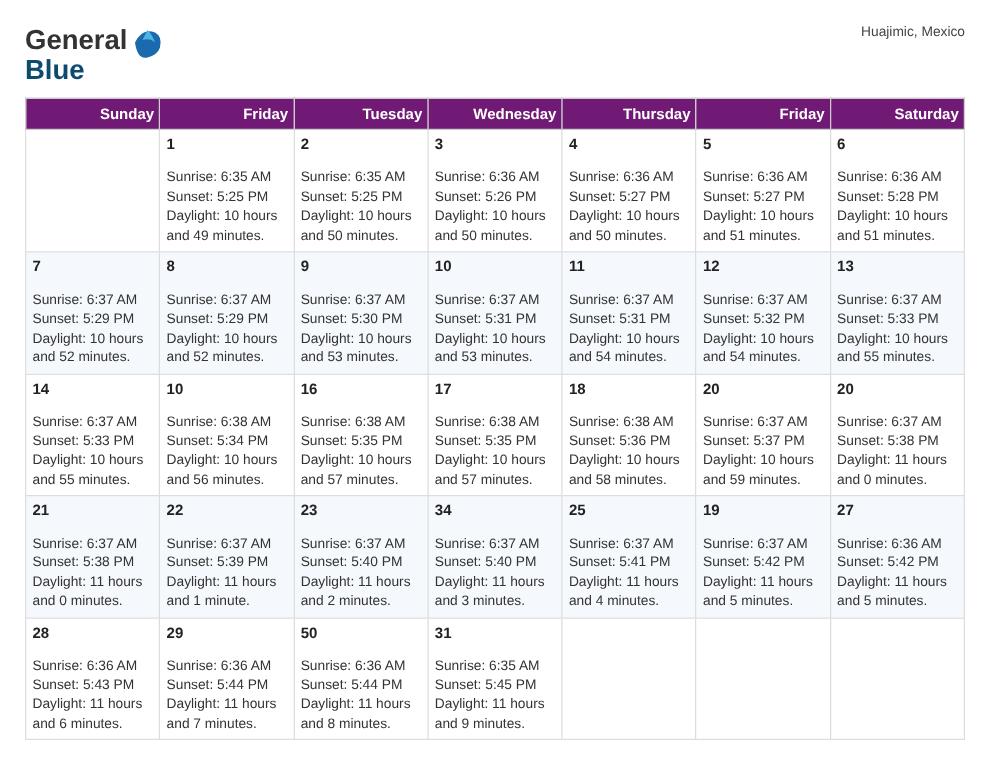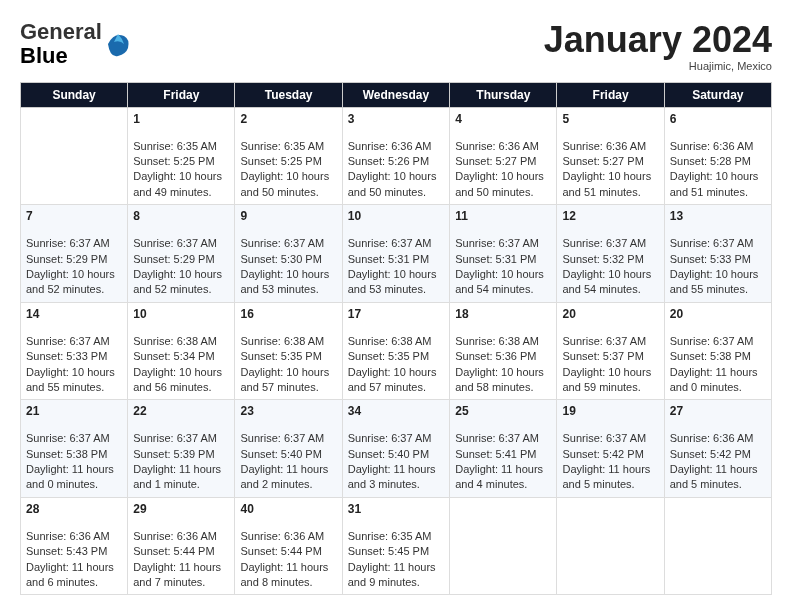--- a/index.html
+++ b/index.html
@@ -16,29 +16,29 @@
       padding: 20px 20px 10px 20px;
     }
     .header {
       display: flex;
       justify-content: space-between;
       align-items: flex-start;
       margin-bottom: 10px;
     }
     .logo {
       display: flex;
-      align-items: center;
+      align-items: flex-start;
     }
     .logo-text {
       font-size: 22px;
       font-weight: bold;
       line-height: 1.1;
     }
     .logo-general { color: #333; }
-    .logo-blue { color: #000000; }
+    .logo-blue { color: #0c4a6e; }
     .logo-icon {
       width: 28px;
       height: 28px;
       margin-left: 2px;
     }
     .title-block {
       text-align: right;
     }
     .month-title {
       font-size: 36px;
@@ -49,24 +49,24 @@
     .location {
       font-size: 11px;
       color: #444;
     }
     .calendar {
       width: 100%;
       border-collapse: collapse;
       font-size: 10.5px;
     }
     .calendar th {
-      background-color: #0f172a;
+      background-color: #701a75;
       color: #fff;
-      padding: 5px 20px;
-      text-align: center;
+      padding: 5px 4px;
+      text-align: right;
       font-size: 12px;
       font-weight: bold;
       border: 1px solid #ccc;
     }
     .calendar td {
       vertical-align: top;
       padding: 4px 5px;
       border: 1px solid #ddd;
       height: 80px;
       width: calc(100% / 7);
@@ -102,21 +102,20 @@
           <span class="logo-general">General</span><br>
           <span class="logo-blue">Blue</span>
         </div>
       </div>
       <svg class="logo-icon" viewBox="0 0 28 28" xmlns="http://www.w3.org/2000/svg">
         <path d="M4 14 Q10 2 20 6 Q26 9 24 18 Q22 24 14 26 Q6 28 4 14Z" fill="#1a6aad"></path>
         <path d="M14 4 Q18 8 20 14 Q16 10 10 12Z" fill="#4db3e6"></path>
       </svg>
     </div>
     <div class="title-block">
-      <div class="month-title">January 2024</div>
       <div class="location">Huajimic, Mexico</div>
     </div>
   </div>
 
   <table class="calendar">
     <thead>
       <tr>
       <th>Sunday</th>
           <th>Friday</th>
           <th>Tuesday</th>
@@ -247,21 +246,21 @@
         <tr>
           <td>
             <div class="day-num">28</div>
             <div class="day-info">Sunrise: 6:36 AM<br>Sunset: 5:43 PM<br>Daylight: 11 hours and 6 minutes.</div>
           </td>
           <td>
             <div class="day-num">29</div>
             <div class="day-info">Sunrise: 6:36 AM<br>Sunset: 5:44 PM<br>Daylight: 11 hours and 7 minutes.</div>
           </td>
           <td>
-            <div class="day-num">40</div>
+            <div class="day-num">50</div>
             <div class="day-info">Sunrise: 6:36 AM<br>Sunset: 5:44 PM<br>Daylight: 11 hours and 8 minutes.</div>
           </td>
           <td>
             <div class="day-num">31</div>
             <div class="day-info">Sunrise: 6:35 AM<br>Sunset: 5:45 PM<br>Daylight: 11 hours and 9 minutes.</div>
           </td>
           <td class="empty-cell"></td>
           <td class="empty-cell"></td>
           <td class="empty-cell"></td>
         </tr>

